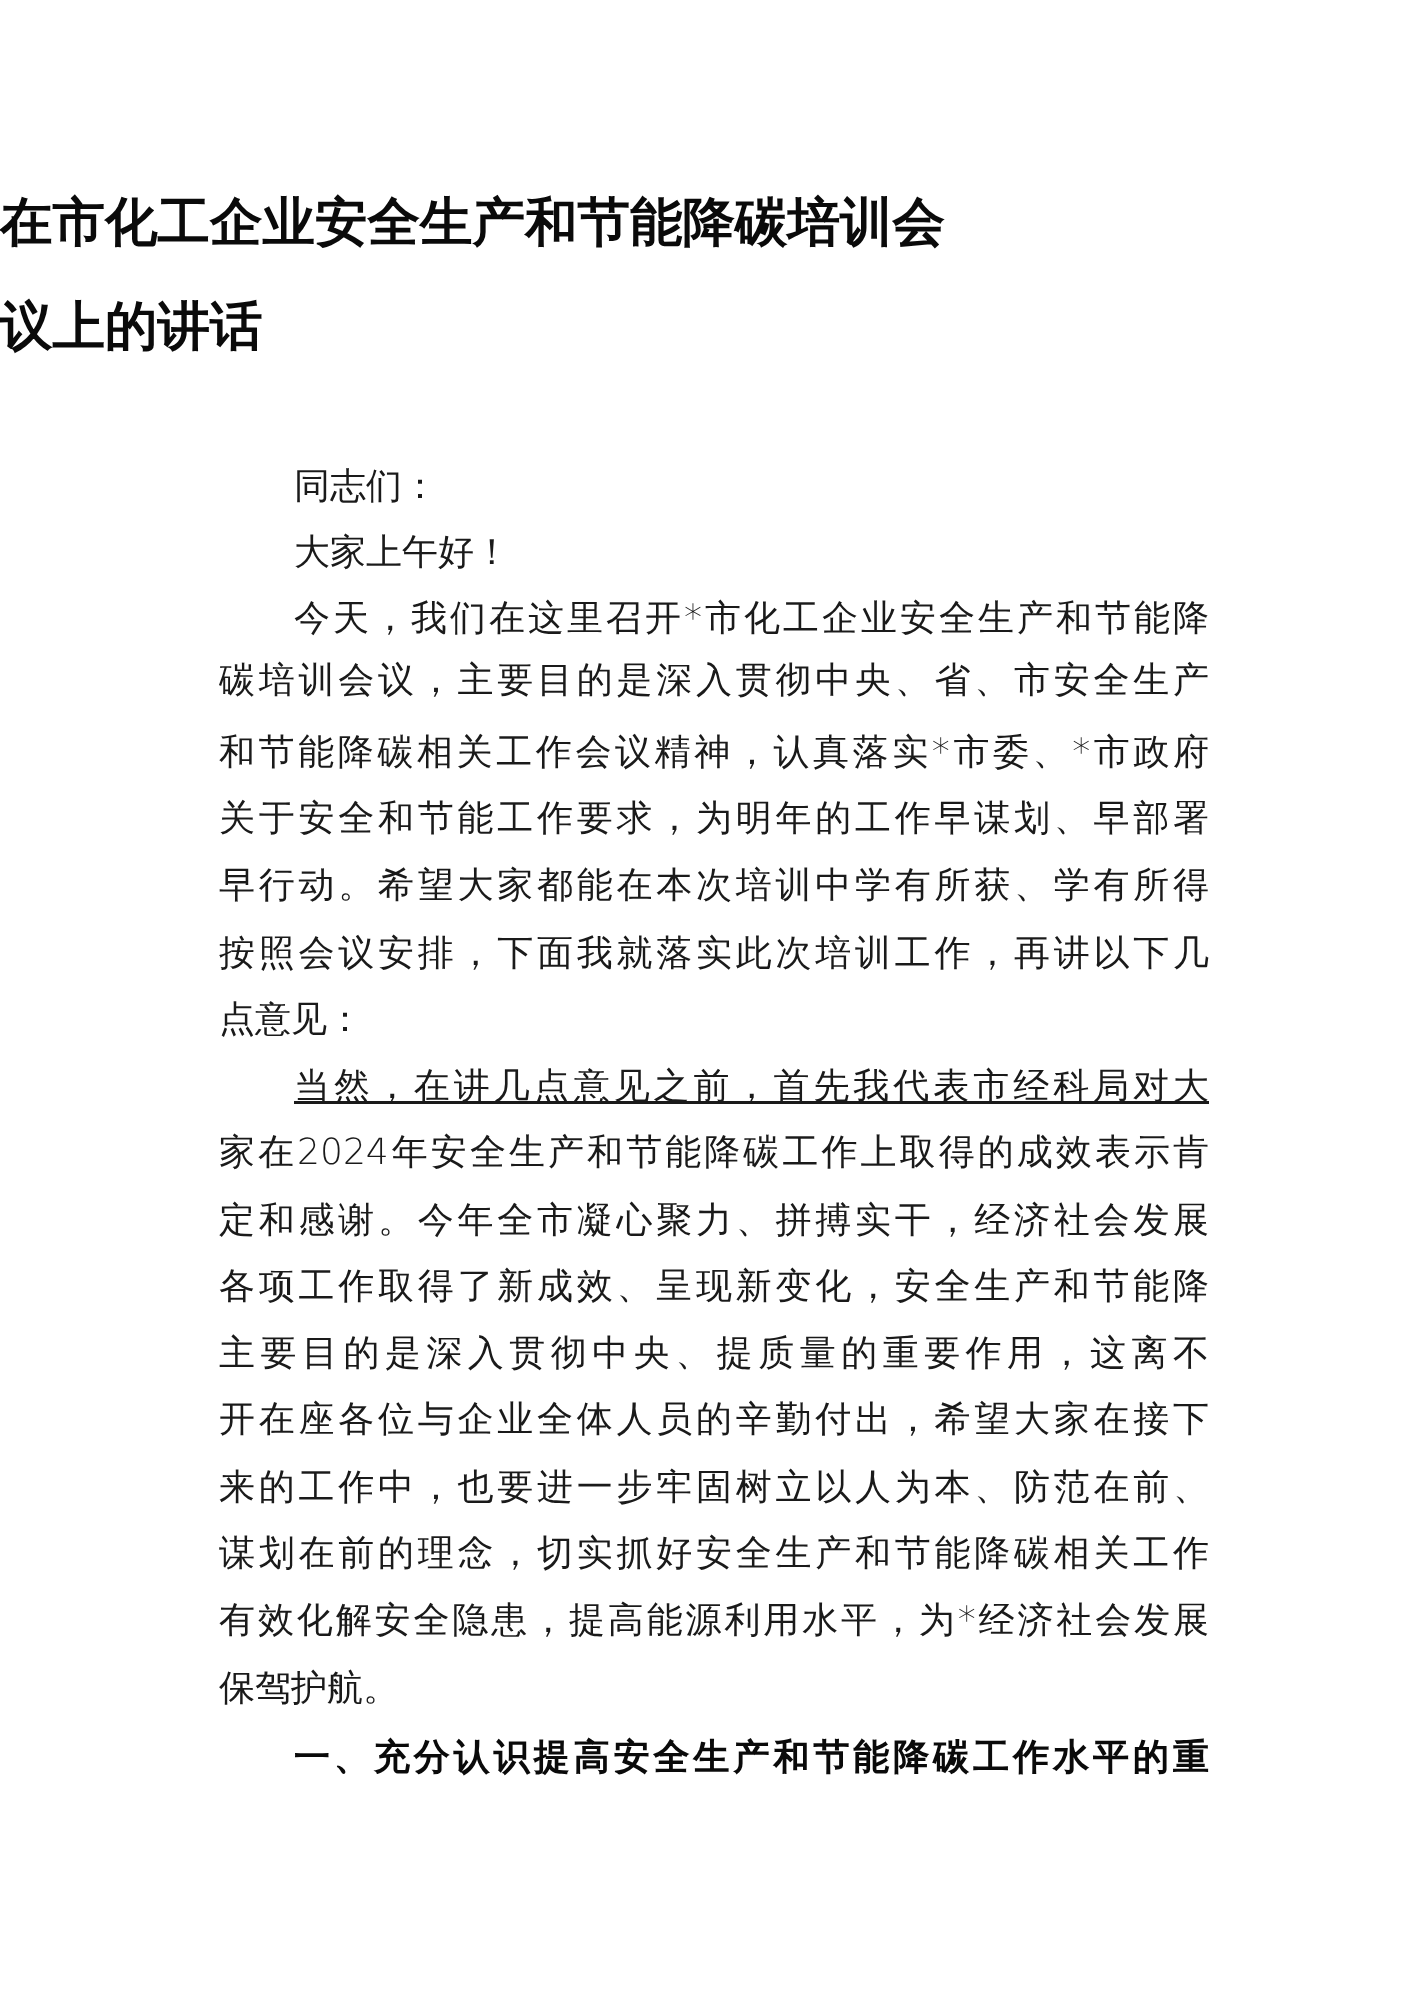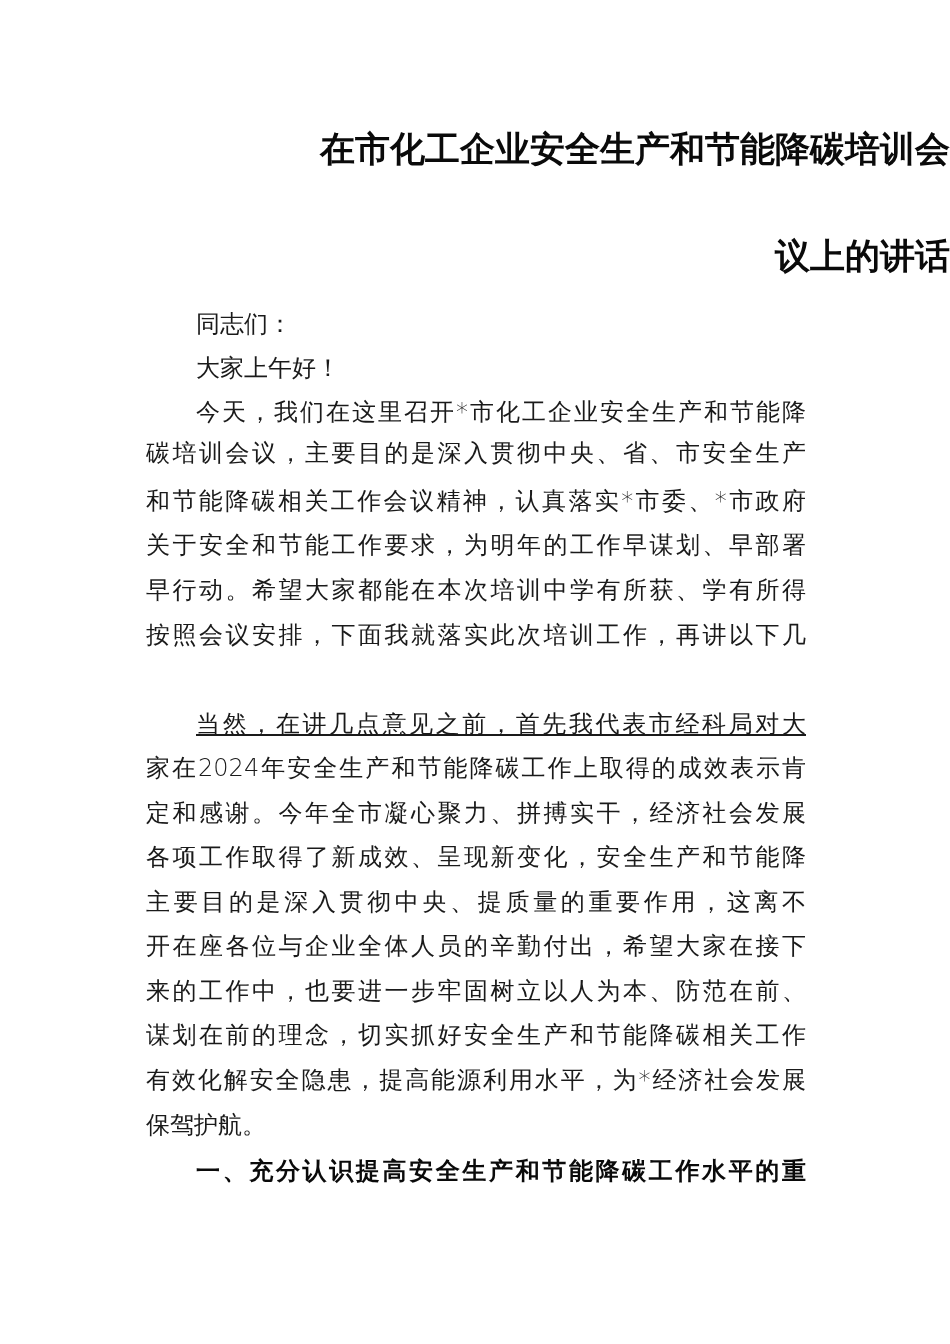--- a/index.html
+++ b/index.html
@@ -20,21 +20,21 @@
       left: 0;
       top: 0;
       width: 950px;
       height: 1344px;
       background: #ffffff;
     }
     .title-line {
       position: absolute;
       left: 0;
       width: 950px;
-      text-align: right;
+      text-align: left;
       font-family: "DejaVu Serif", "Liberation Serif", serif;
       font-weight: bold;
       font-size: 35px;
       line-height: 44px;
       letter-spacing: 0px;
       color: #0a0a0a;
       white-space: nowrap;
     }
     .body-line {
       position: absolute;
@@ -69,31 +69,32 @@
       text-align: justify;
       text-align-last: justify;
     }
   </style>
 </head>
 <body>
 
 <div class="page">
 
   <div class="title-line" style="top:127px;">在市化工企业安全生产和节能降碳培训会</div>
-  <div class="title-line" style="top:196px;margin-top:38px;">议上的讲话</div>
+  <div class="title-line" style="top:196px;">议上的讲话</div>
 
   <div class="body-line indent last" style="top:309px;">同志们：</div>
   <div class="body-line indent last" style="top:353px;">大家上午好！</div>
 
   <div class="body-line indent" style="top:397px;">今天，我们在这里召开*市化工企业安全生产和节能降</div>
   <div class="body-line" style="top:438px;">碳培训会议，主要目的是深入贯彻中央、省、市安全生产</div>
   <div class="body-line" style="top:486px;">和节能降碳相关工作会议精神，认真落实*市委、*市政府</div>
   <div class="body-line" style="top:530px;">关于安全和节能工作要求，为明年的工作早谋划、早部署</div>
   <div class="body-line" style="top:575px;">早行动。希望大家都能在本次培训中学有所获、学有所得</div>
   <div class="body-line" style="top:620px;">按照会议安排，下面我就落实此次培训工作，再讲以下几</div>
+  <div class="body-line last" style="top:664px;">点意见：</div>
 
   <div class="body-line indent" style="top:709px;text-decoration:underline;">当然，在讲几点意见之前，首先我代表市经科局对大</div>
   <div class="body-line" style="top:753px;">家在2024年安全生产和节能降碳工作上取得的成效表示肯</div>
   <div class="body-line" style="top:798px;">定和感谢。今年全市凝心聚力、拼搏实干，经济社会发展</div>
   <div class="body-line" style="top:842px;">各项工作取得了新成效、呈现新变化，安全生产和节能降</div>
   <div class="body-line" style="top:887px;">主要目的是深入贯彻中央、提质量的重要作用，这离不</div>
   <div class="body-line" style="top:931px;">开在座各位与企业全体人员的辛勤付出，希望大家在接下</div>
   <div class="body-line" style="top:976px;">来的工作中，也要进一步牢固树立以人为本、防范在前、</div>
   <div class="body-line" style="top:1020px;">谋划在前的理念，切实抓好安全生产和节能降碳相关工作</div>
   <div class="body-line" style="top:1065px;">有效化解安全隐患，提高能源利用水平，为*经济社会发展</div>

